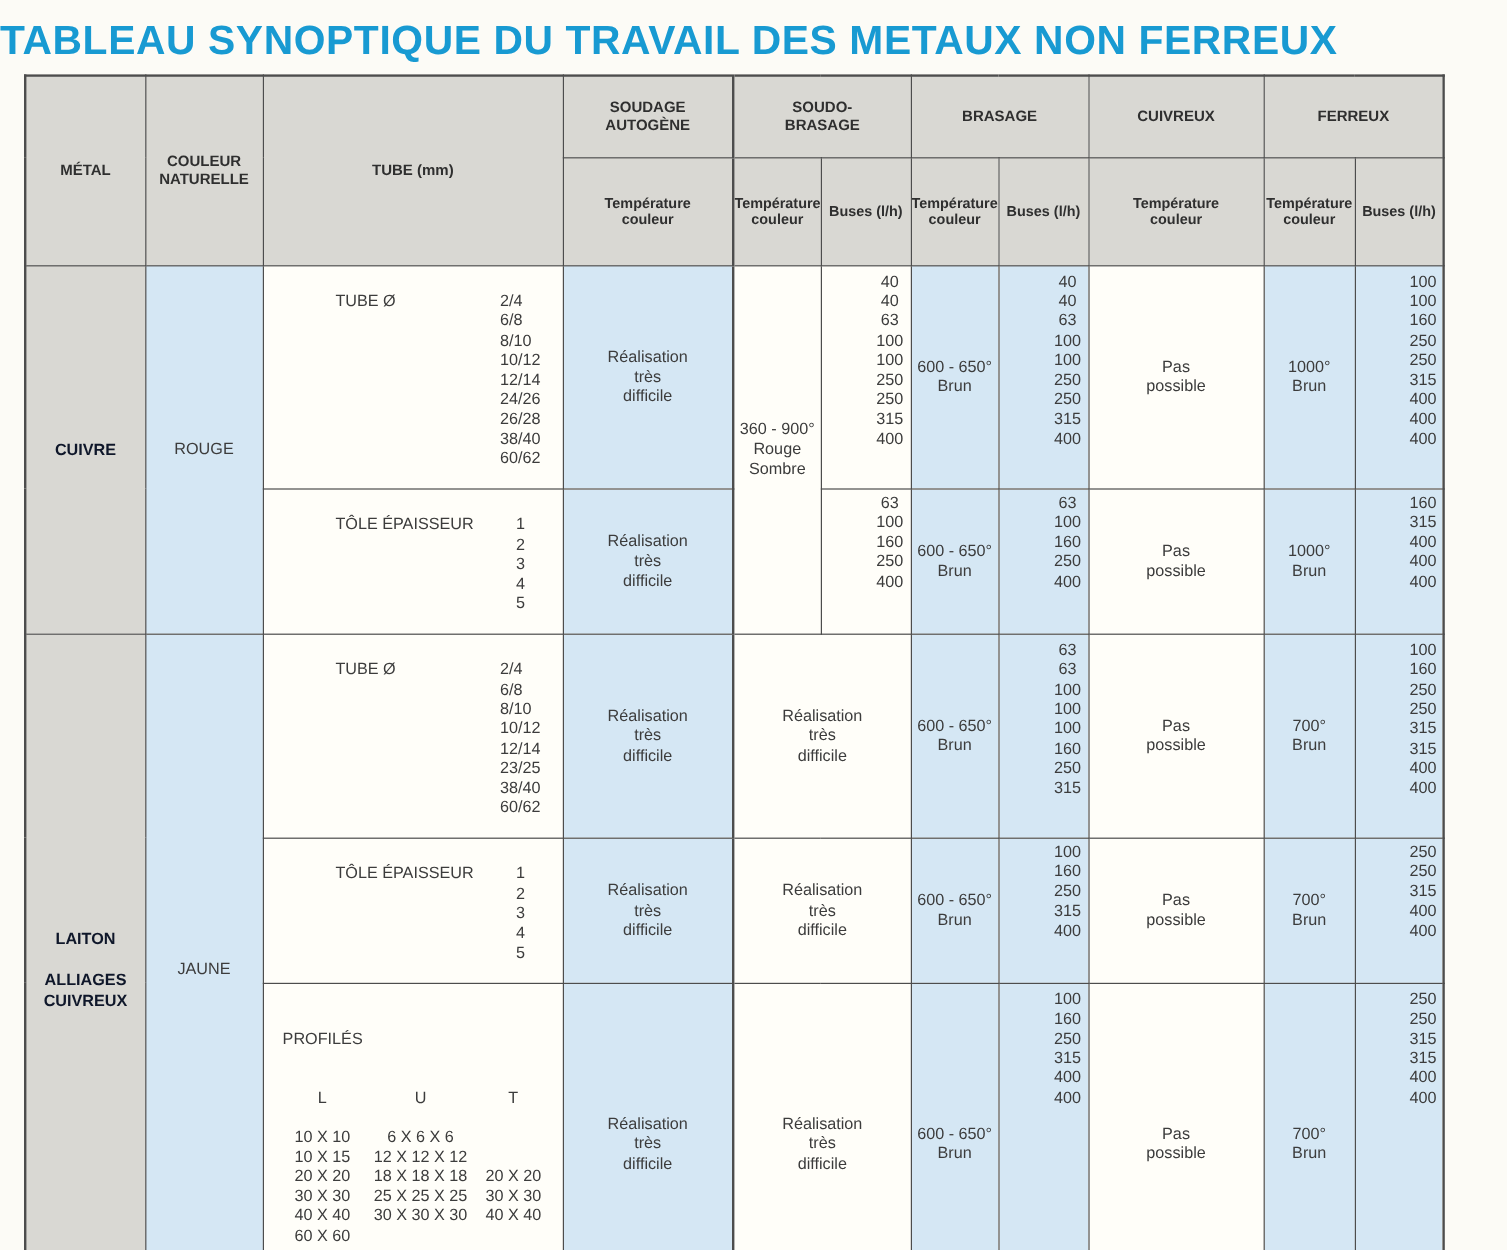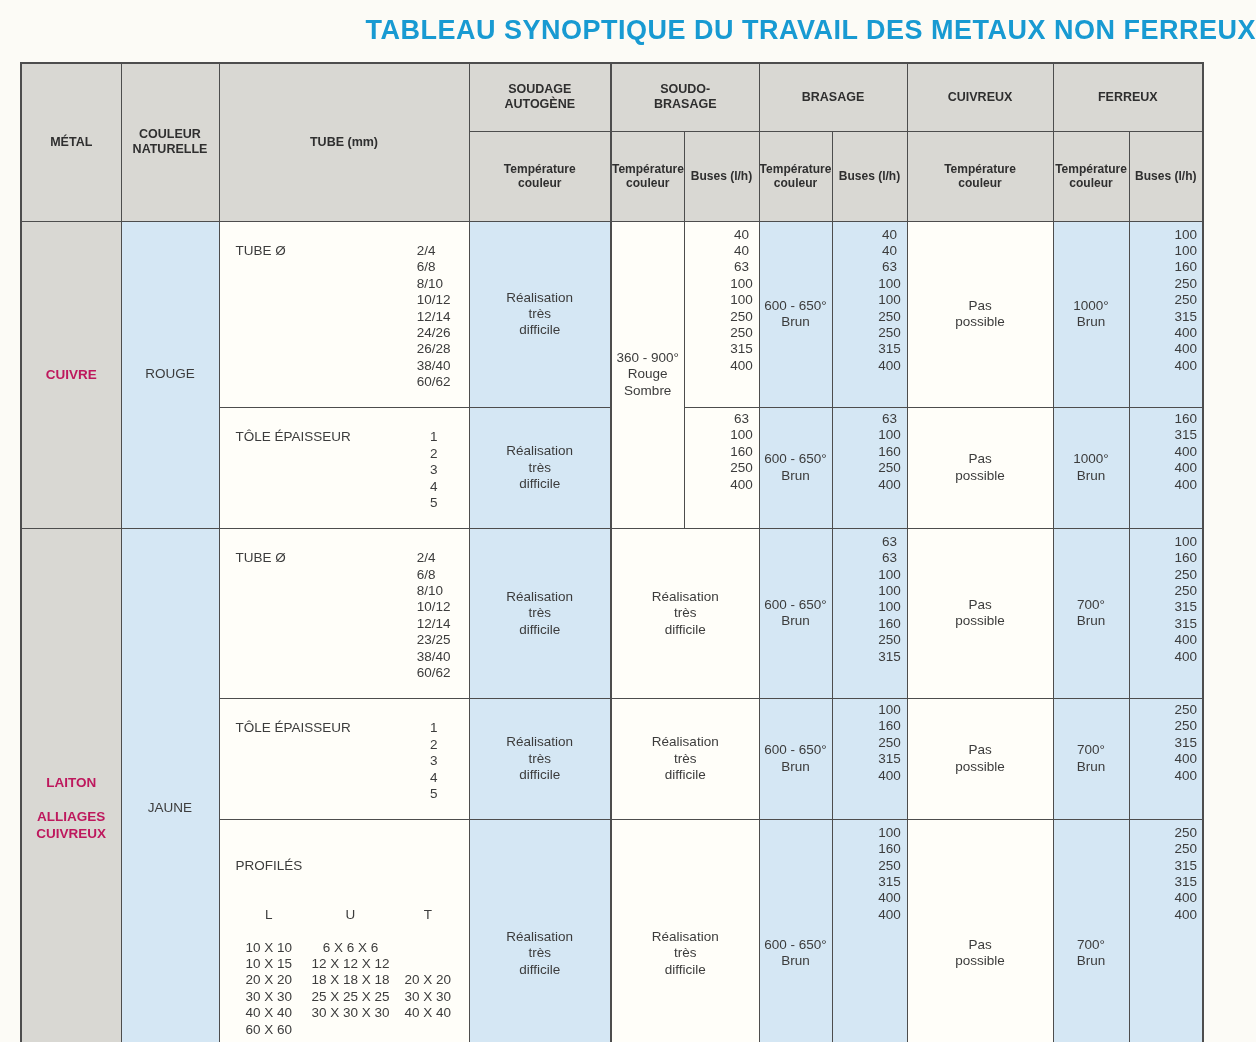--- a/index.html
+++ b/index.html
@@ -11,22 +11,22 @@
     background: #fcfbf6;
     font-family: "Liberation Sans", sans-serif;
     color: #3c3c3c;
     overflow: hidden;
   }
   #title {
     position: absolute;
     top: 15px; left: 0;
     width: 100%;
     margin: 0;
-    text-align: right;
-    font-size: 27px;
+    text-align: left;
+    font-size: 34px;
     font-weight: bold;
     letter-spacing: 0.5px;
     color: #189ad2;
   }
   table#tbl {
     position: absolute;
     top: 62px; left: 20px;
     width: 1182px;
     border-collapse: collapse;
     table-layout: fixed;
@@ -41,30 +41,31 @@
     font-size: 13.5px;
     line-height: 16.4px;
     white-space: pre-line;
     overflow: hidden;
   }
   .g { background: #d9d8d3; }
   .b { background: #d5e7f4; }
   .sep { border-left: 2.5px solid #4d4d4d; margin-top: 16px; }
   .hd { font-weight: bold; font-size: 12.5px; line-height: 15.5px; color: #2f2f2f; }
   .sub { font-weight: bold; font-size: 12px; line-height: 14.5px; color: #2f2f2f; }
-  .metal { font-weight: bold; font-size: 13.5px; line-height: 17px; color: #be185d; }
+  .metal { font-weight: bold; font-size: 13.5px; line-height: 17px; color: #0f172a; }
   .top { vertical-align: top; padding-top: 5px; padding-left: 40px; }
   .tight { padding-top: 3px; }
   .forme-cell { vertical-align: top; }
   .forme {
     display: flex;
     justify-content: space-between;
     align-items: flex-start;
     padding: 5px 18px 0 16px;
     text-align: left;
+    margin-left: 44px;
   }
   .forme .vals { }
   .forme .vals.digits { padding-right: 13px; }
   .prof { padding: 5px 12px 0 16px; text-align: left; }
   .prof-label { text-align: left; }
   .prof-cols { display: flex; }
   .prof-col { text-align: center; }
   .pc1 { width: 30%; }
   .pc2 { width: 44%; }
   .pc3 { width: 26%; }

